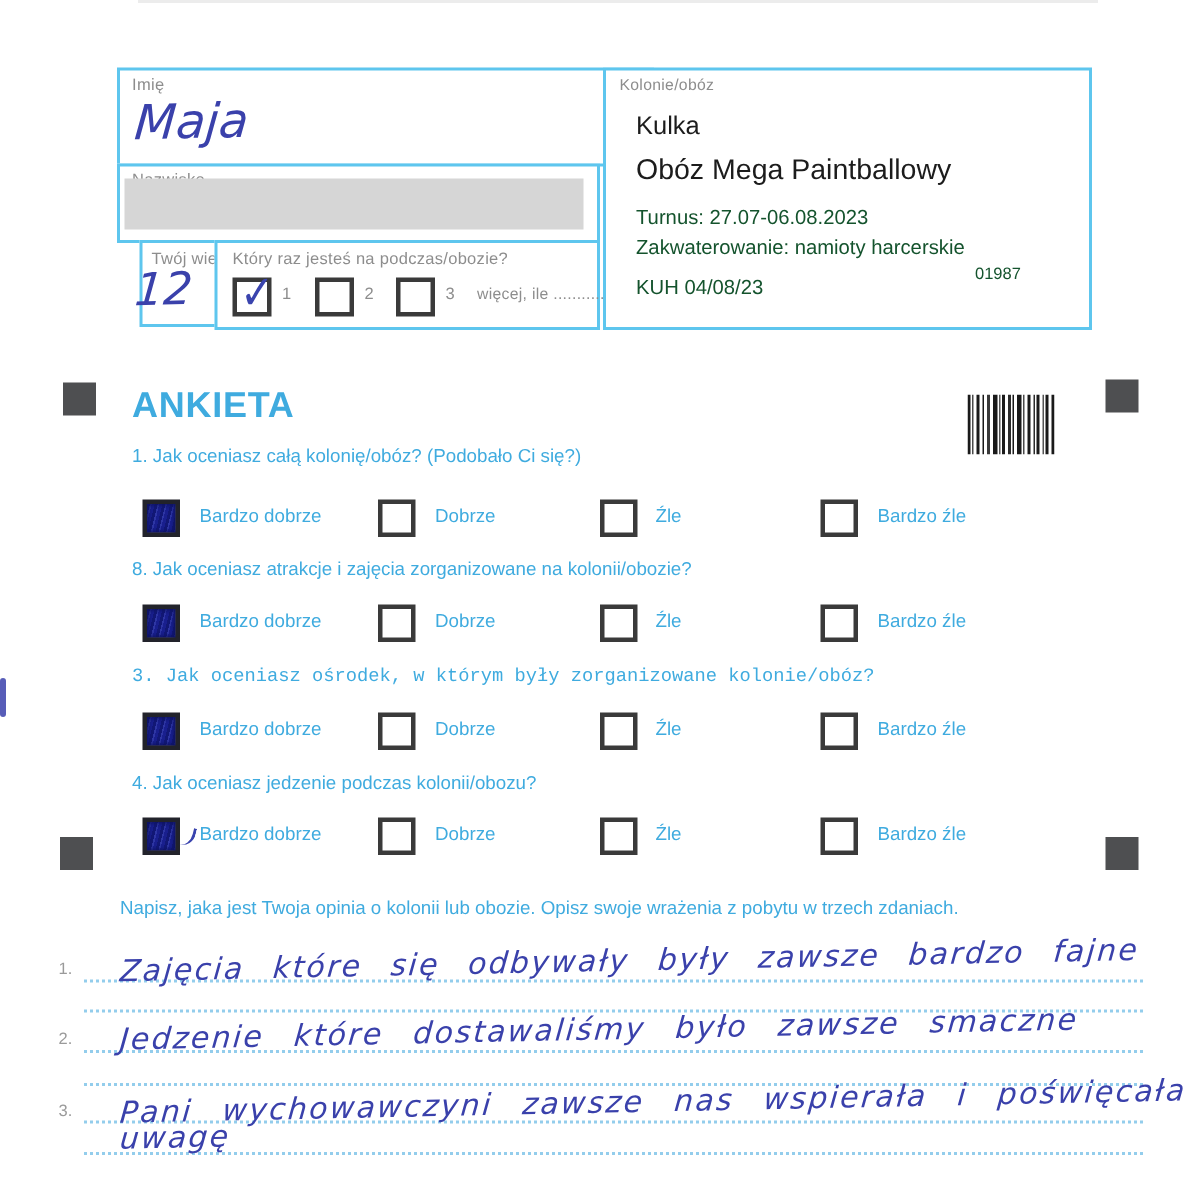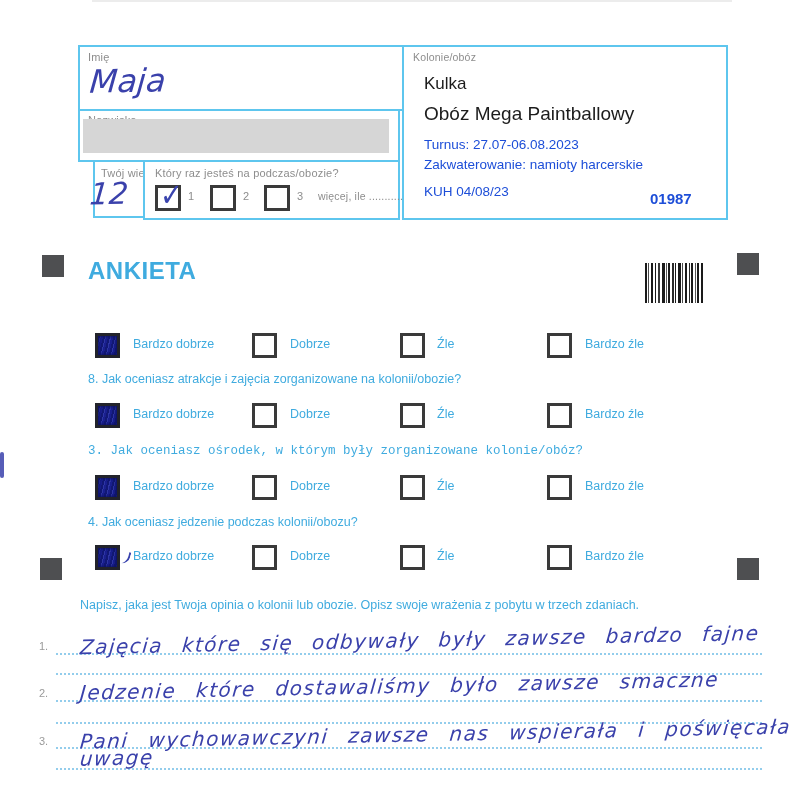--- a/index.html
+++ b/index.html
@@ -27,21 +27,21 @@
   
   .qtext{position:absolute;font-size:12.5px;color:#3fabdf;}
   .optlabel{position:absolute;font-size:12.5px;color:#3fabdf;}
   .title{position:absolute;font-size:24px;font-weight:bold;color:#3fabdf;letter-spacing:.5px;}
   
   .regmark{position:absolute;width:22px;height:22px;background:#4e4f51;}
   
   .dotline{position:absolute;left:56px;width:706px;height:0;border-bottom:2px dotted #93cdec;}
   .anum{position:absolute;left:39px;font-size:11px;color:#9a9a9a;}
   
-  .info-sm{position:absolute;font-size:13.5px;color:#1d4ed8;}
+  .info-sm{position:absolute;font-size:13.5px;color:#14532d;}
   .info-lg{position:absolute;color:#1c1c1c;}
   .scan-artifact-top{position:absolute;left:92px;top:0;width:640px;height:2px;background:#ececec;}
   .ink-smudge{position:absolute;left:0;top:452px;width:4px;height:26px;background:#3a41ab;
       opacity:.85;border-radius:2px;}
   svg{display:block;}
 </style>
 </head>
 <body>
 
 <div id="page">
@@ -73,21 +73,21 @@
   <span class="flabel" style="left:297px;top:190px;">3</span>
   <span class="flabel" style="left:318px;top:190px;font-size:10.5px;">więcej, ile ............</span>
 
   <div class="fbox" style="left:402px;top:45px;width:326px;height:175px;text-align:center;">
     <span class="flabel" style="left:9px;top:4px;font-size:10.5px;">Kolonie/obóz</span>
     <span class="info-lg" style="left:20px;top:27px;font-size:17px;">Kulka</span>
     <span class="info-lg" style="left:20px;top:56px;font-size:19px;">Obóz Mega Paintballowy</span>
     <span class="info-sm" style="left:20px;top:90px;">Turnus:  27.07-06.08.2023</span>
     <span class="info-sm" style="left:20px;top:110px;">Zakwaterowanie:  namioty harcerskie</span>
     <span class="info-sm" style="left:20px;top:137px;">KUH 04/08/23</span>
-    <span class="info-sm" style="left:246px;top:143px;font-weight:bold;font-size:15px;">01987</span>
+    <span class="info-sm" style="left:246px;top:130px;font-weight:normal;font-size:11px;">01987</span>
   </div>
 
   <div class="regmark" style="left:42px;top:255px;"></div>
   <div class="regmark" style="left:737px;top:253px;"></div>
   <div class="regmark" style="left:40px;top:558px;"></div>
   <div class="regmark" style="left:737px;top:558px;"></div>
 
   <span class="title" style="left:88px;top:257px;">ANKIETA</span>
   <div class="abs" style="left:645px;top:263px;">
     <svg width="58" height="40" viewBox="0 0 58 40">
@@ -105,20 +105,21 @@
         <rect x="37" y="0" width="1" height="40" fill="#4a4a4a"></rect>
       <rect x="40" y="0" width="2" height="40" fill="#1a1a1a"></rect>
         <rect x="44" y="0" width="1" height="40" fill="#2a2a2a"></rect>
       <rect x="46" y="0" width="2" height="40" fill="#1a1a1a"></rect>
         <rect x="50" y="0" width="1" height="40" fill="#555"></rect>
       <rect x="52" y="0" width="2" height="40" fill="#1a1a1a"></rect>
         <rect x="56" y="0" width="2" height="40" fill="#1a1a1a"></rect>
     </svg>
   </div>
 
+  <span class="qtext" style="left:88px;top:297px;">1. Jak oceniasz całą kolonię/obóz? (Podobało Ci się?)</span>
   <div class="cb cb-fill checked" style="left:95px;top:333px;"></div>
   <span class="optlabel" style="left:133px;top:337px;">Bardzo dobrze</span>
   <div class="cb cb-fill" style="left:252px;top:333px;"></div>
   <span class="optlabel" style="left:290px;top:337px;">Dobrze</span>
   <div class="cb cb-fill" style="left:400px;top:333px;"></div>
   <span class="optlabel" style="left:437px;top:337px;">Źle</span>
   <div class="cb cb-fill" style="left:547px;top:333px;"></div>
   <span class="optlabel" style="left:585px;top:337px;">Bardzo źle</span>
 
   <span class="qtext" style="left:88px;top:372px;">8. Jak oceniasz atrakcje i zajęcia zorganizowane na kolonii/obozie?</span>

